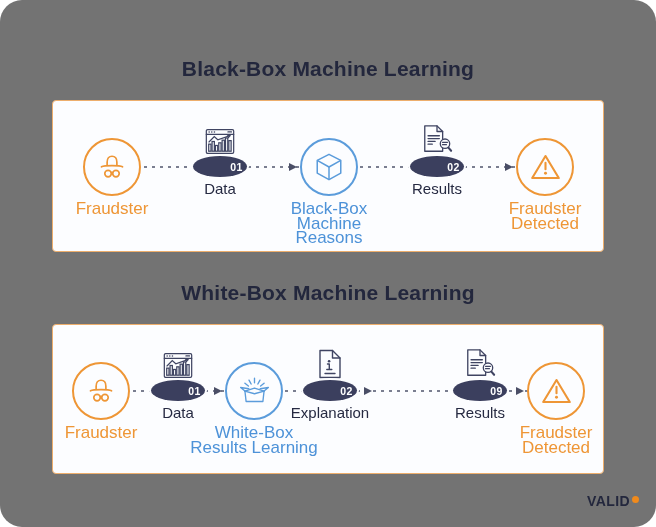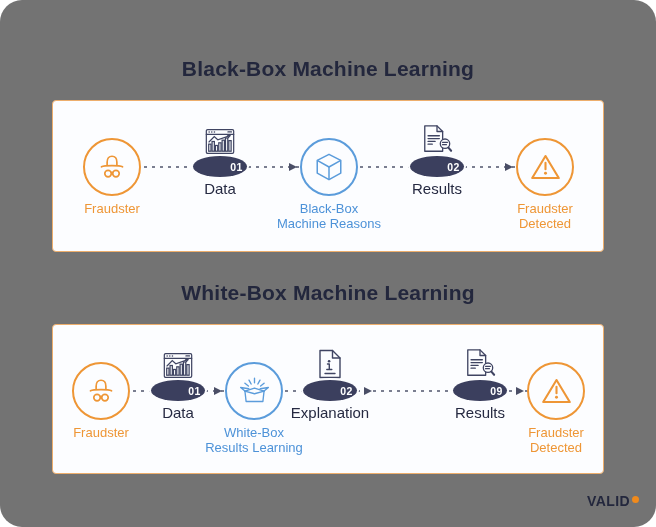--- a/index.html
+++ b/index.html
@@ -29,21 +29,21 @@
   .step-node{width:90px;}
   .ring{
     position:absolute;top:37px;left:50%;transform:translateX(-50%);
     width:58px;height:58px;border-radius:50%;box-sizing:border-box;
     background:#FCFDFF;display:flex;align-items:center;justify-content:center;
   }
   .ring.orange{border:2px solid #EE9636;color:#EE9636;}
   .ring.blue{border:2px solid #5B9CDB;color:#5B9CDB;}
   .nlabel{
     position:absolute;top:101px;left:0;width:100%;text-align:center;
-    font-size:13px;line-height:14.5px;white-space:pre-line;
+    font-size:17px;line-height:14.5px;white-space:pre-line;
   }
   .nlabel.orange{color:#EE9636;}
   .nlabel.blue{color:#4D92D8;}
   .sicon{
     position:absolute;top:18px;left:0;width:100%;height:36px;
     display:flex;align-items:flex-end;justify-content:center;color:#3F4462;
   }
   .badge{
     position:absolute;top:55px;left:50%;transform:translateX(-50%);
     width:21px;height:21px;border-radius:50%;background:#3B3F5E;color:#ffffff;

